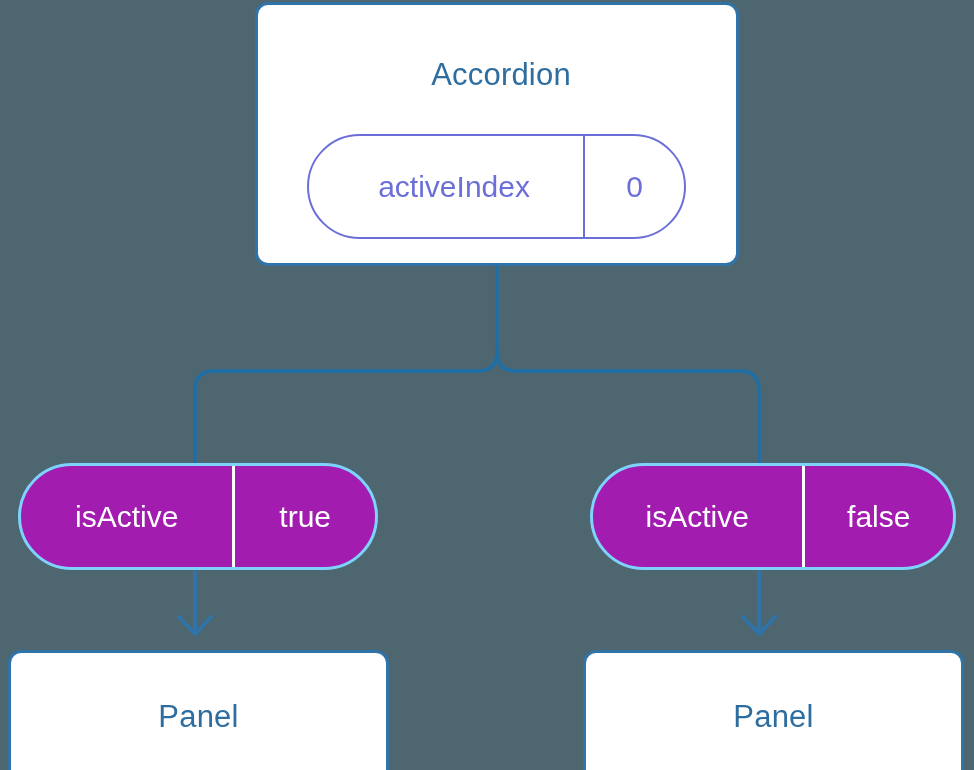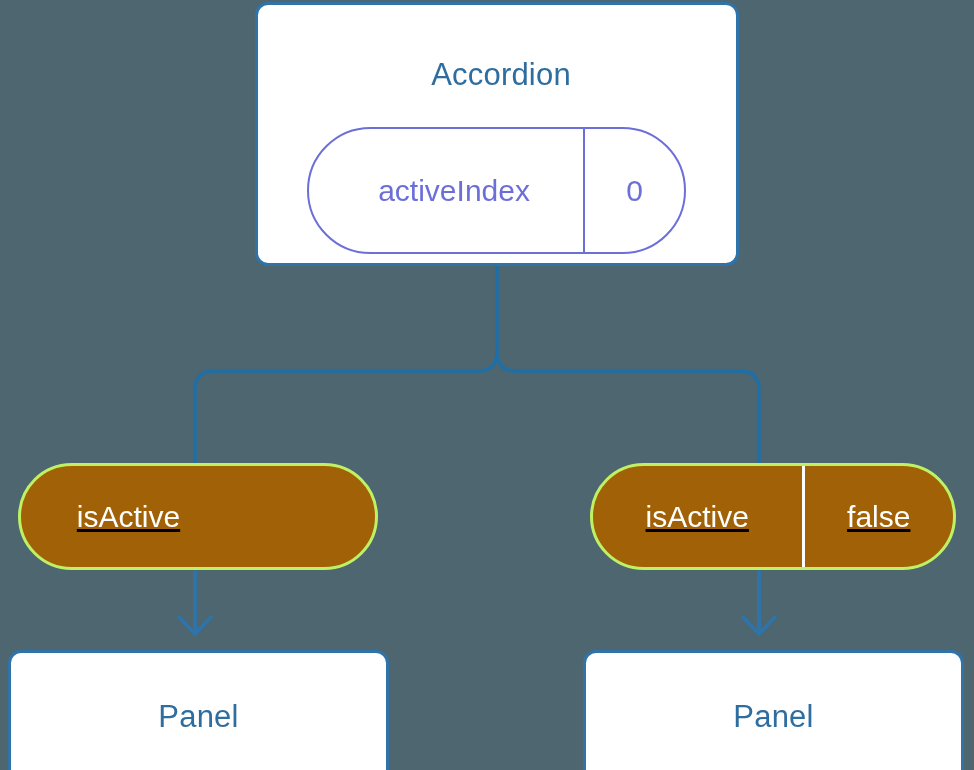--- a/index.html
+++ b/index.html
@@ -105,38 +105,37 @@
   .pill.outlined .pill-key,
   .pill.outlined .pill-val {
     color: #6c6fd8;
   }
   .pill.outlined .pill-val {
     border-left: 2px solid #6c6fd8;
   }
 
   
   .pill.filled {
-    background: #a16207;
-    border: 3px solid #bef264;
-    text-decoration: underline;
+    background: #a21caf;
+    border: 3px solid #7dd3fc;
   }
   .pill.filled .pill-key,
   .pill.filled .pill-val {
     color: #ffffff;
   }
   .pill.filled .pill-val {
     border-left: 3px solid #ffffff;
   }
 
   
   #pill-active-index {
     left: 307px;
-    top: 127px;
+    top: 134px;
     width: 379px;
-    height: 127px;
+    height: 105px;
   }
   #pill-active-index .pill-key { width: 277px; padding-left: 16px; }
   #pill-active-index .pill-val { width: 102px; }
 
   
   #pill-is-active-left {
     left: 18px;
     top: 463px;
     width: 360px;
     height: 107px;
@@ -178,20 +177,21 @@
     <div class="card-title">Accordion</div>
   </div>
 
   <div class="pill outlined" id="pill-active-index">
     <div class="pill-key">activeIndex</div>
     <div class="pill-val">0</div>
   </div>
 
   <div class="pill filled" id="pill-is-active-left">
     <div class="pill-key">isActive</div>
+    <div class="pill-val">true</div>
   </div>
 
   <div class="card panel-card" id="panel-card-left">
     <div class="card-title">Panel</div>
   </div>
 
   <div class="pill filled" id="pill-is-active-right">
     <div class="pill-key">isActive</div>
     <div class="pill-val">false</div>
   </div>

